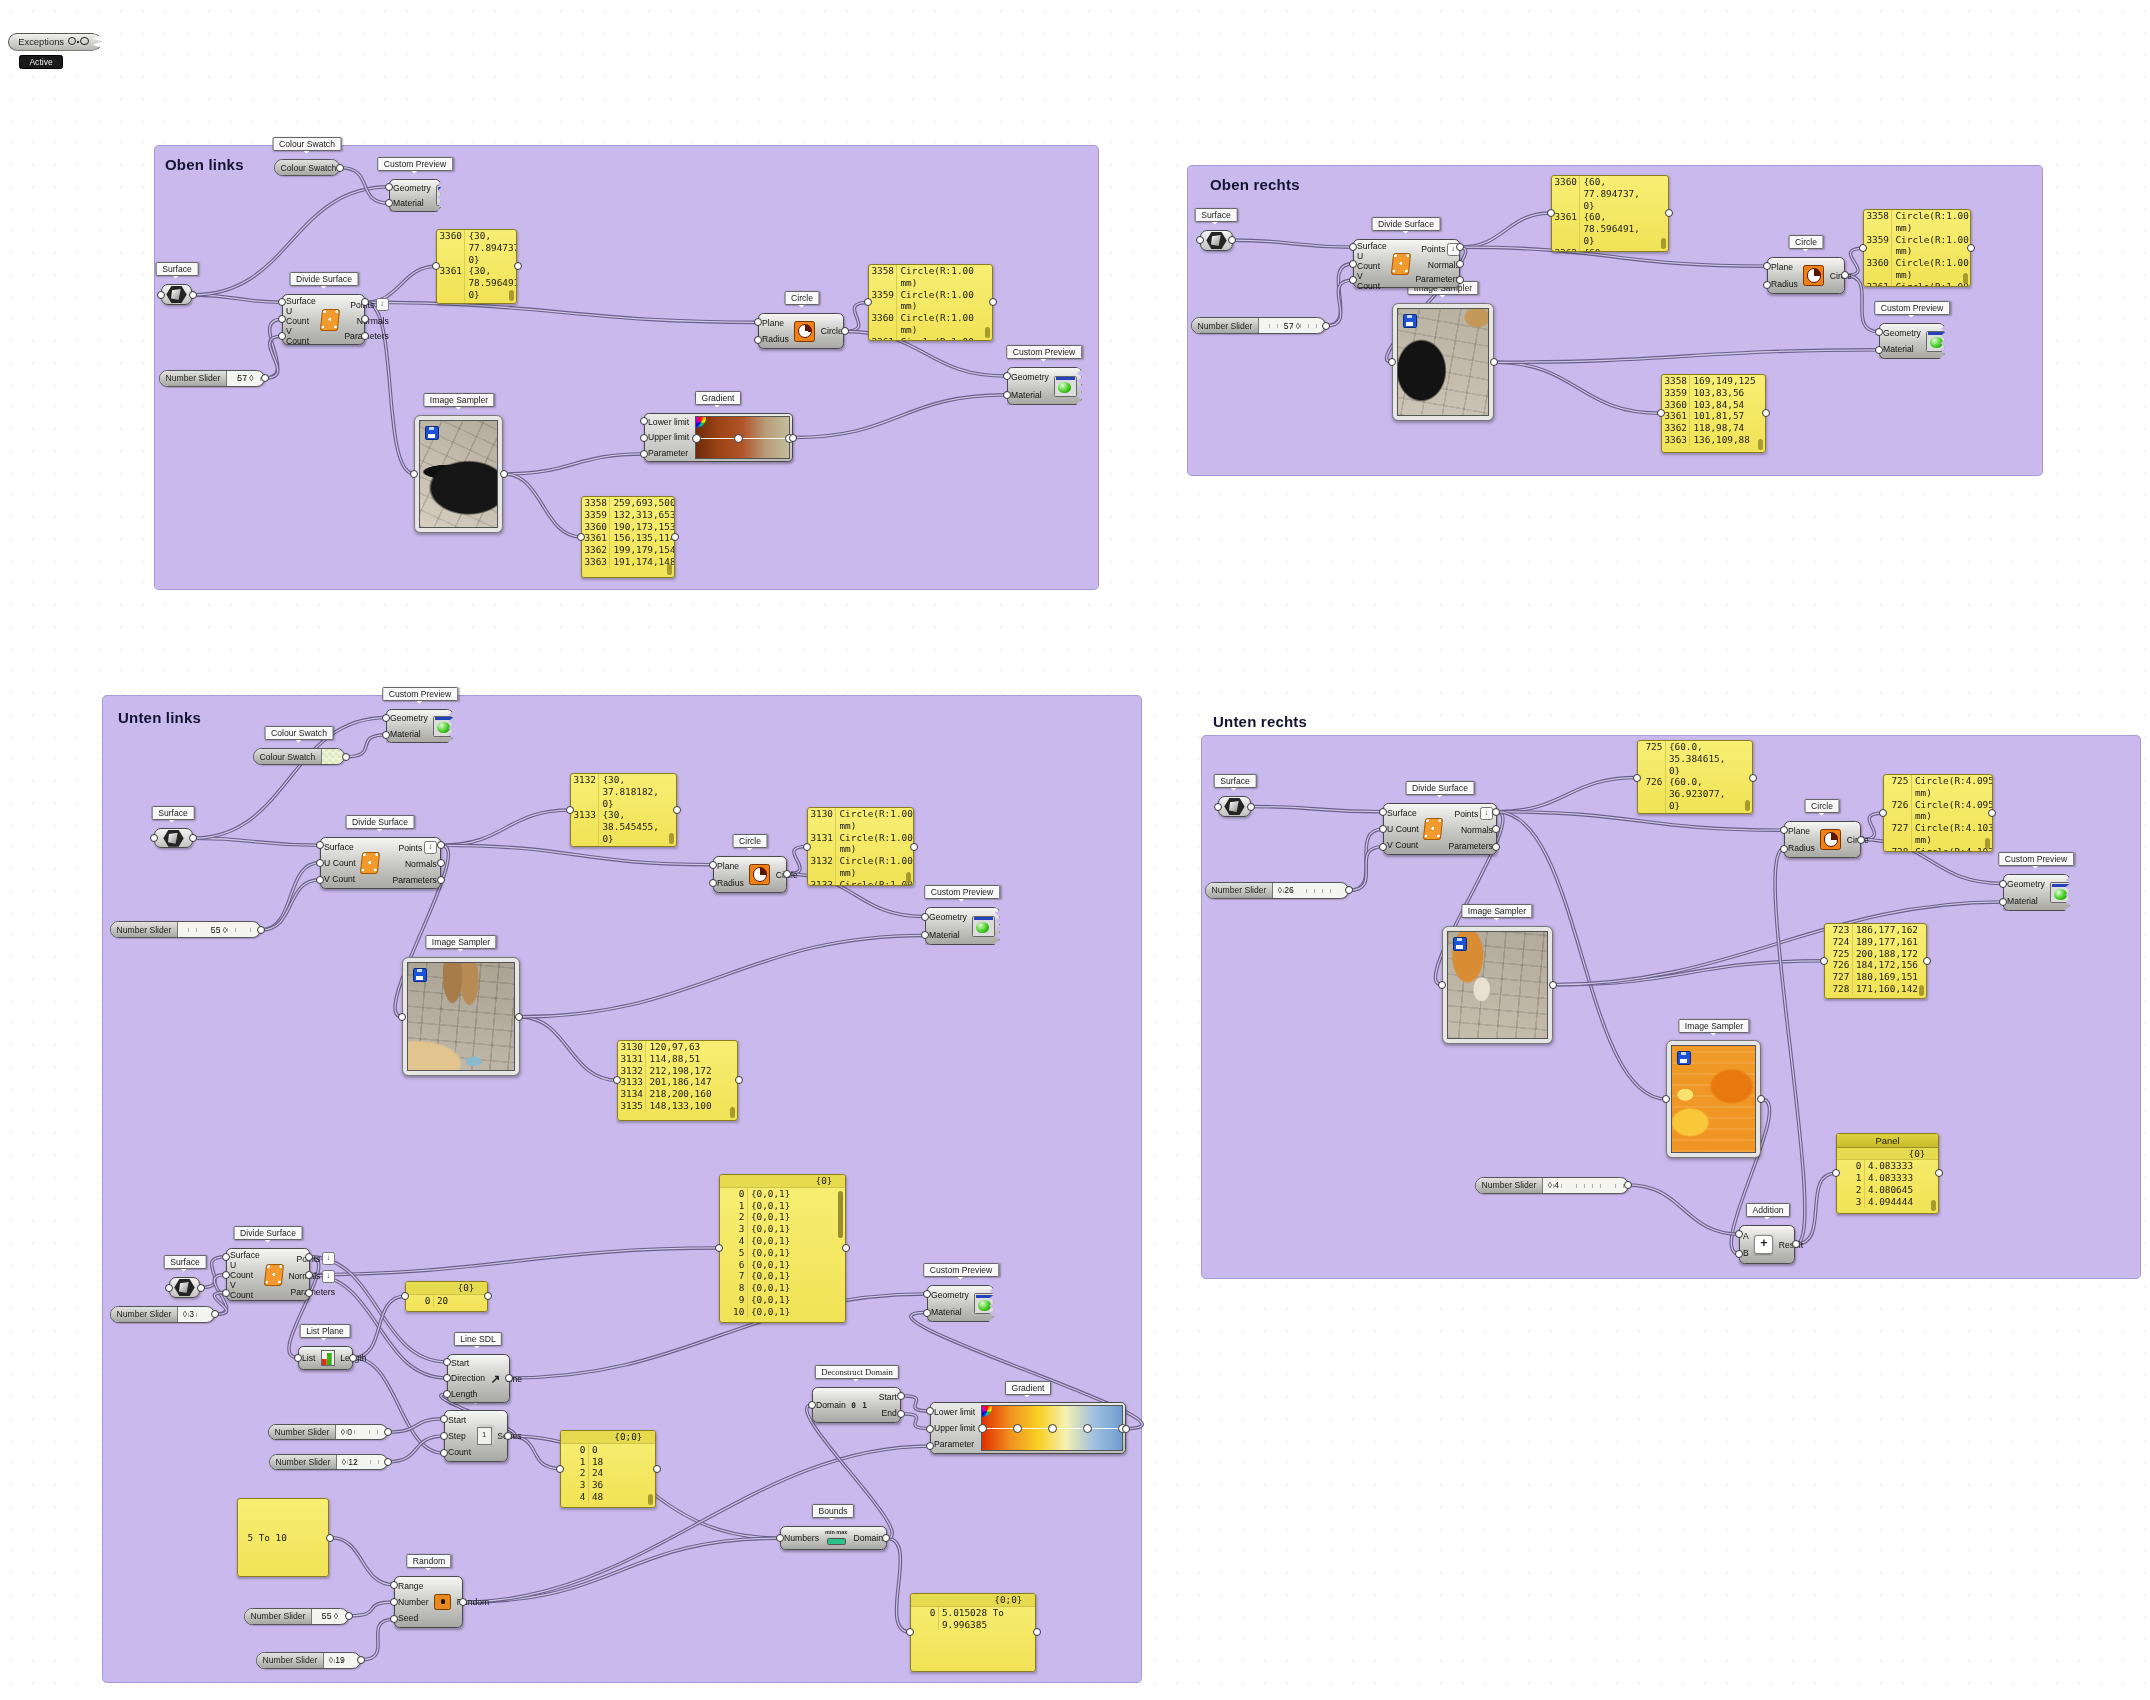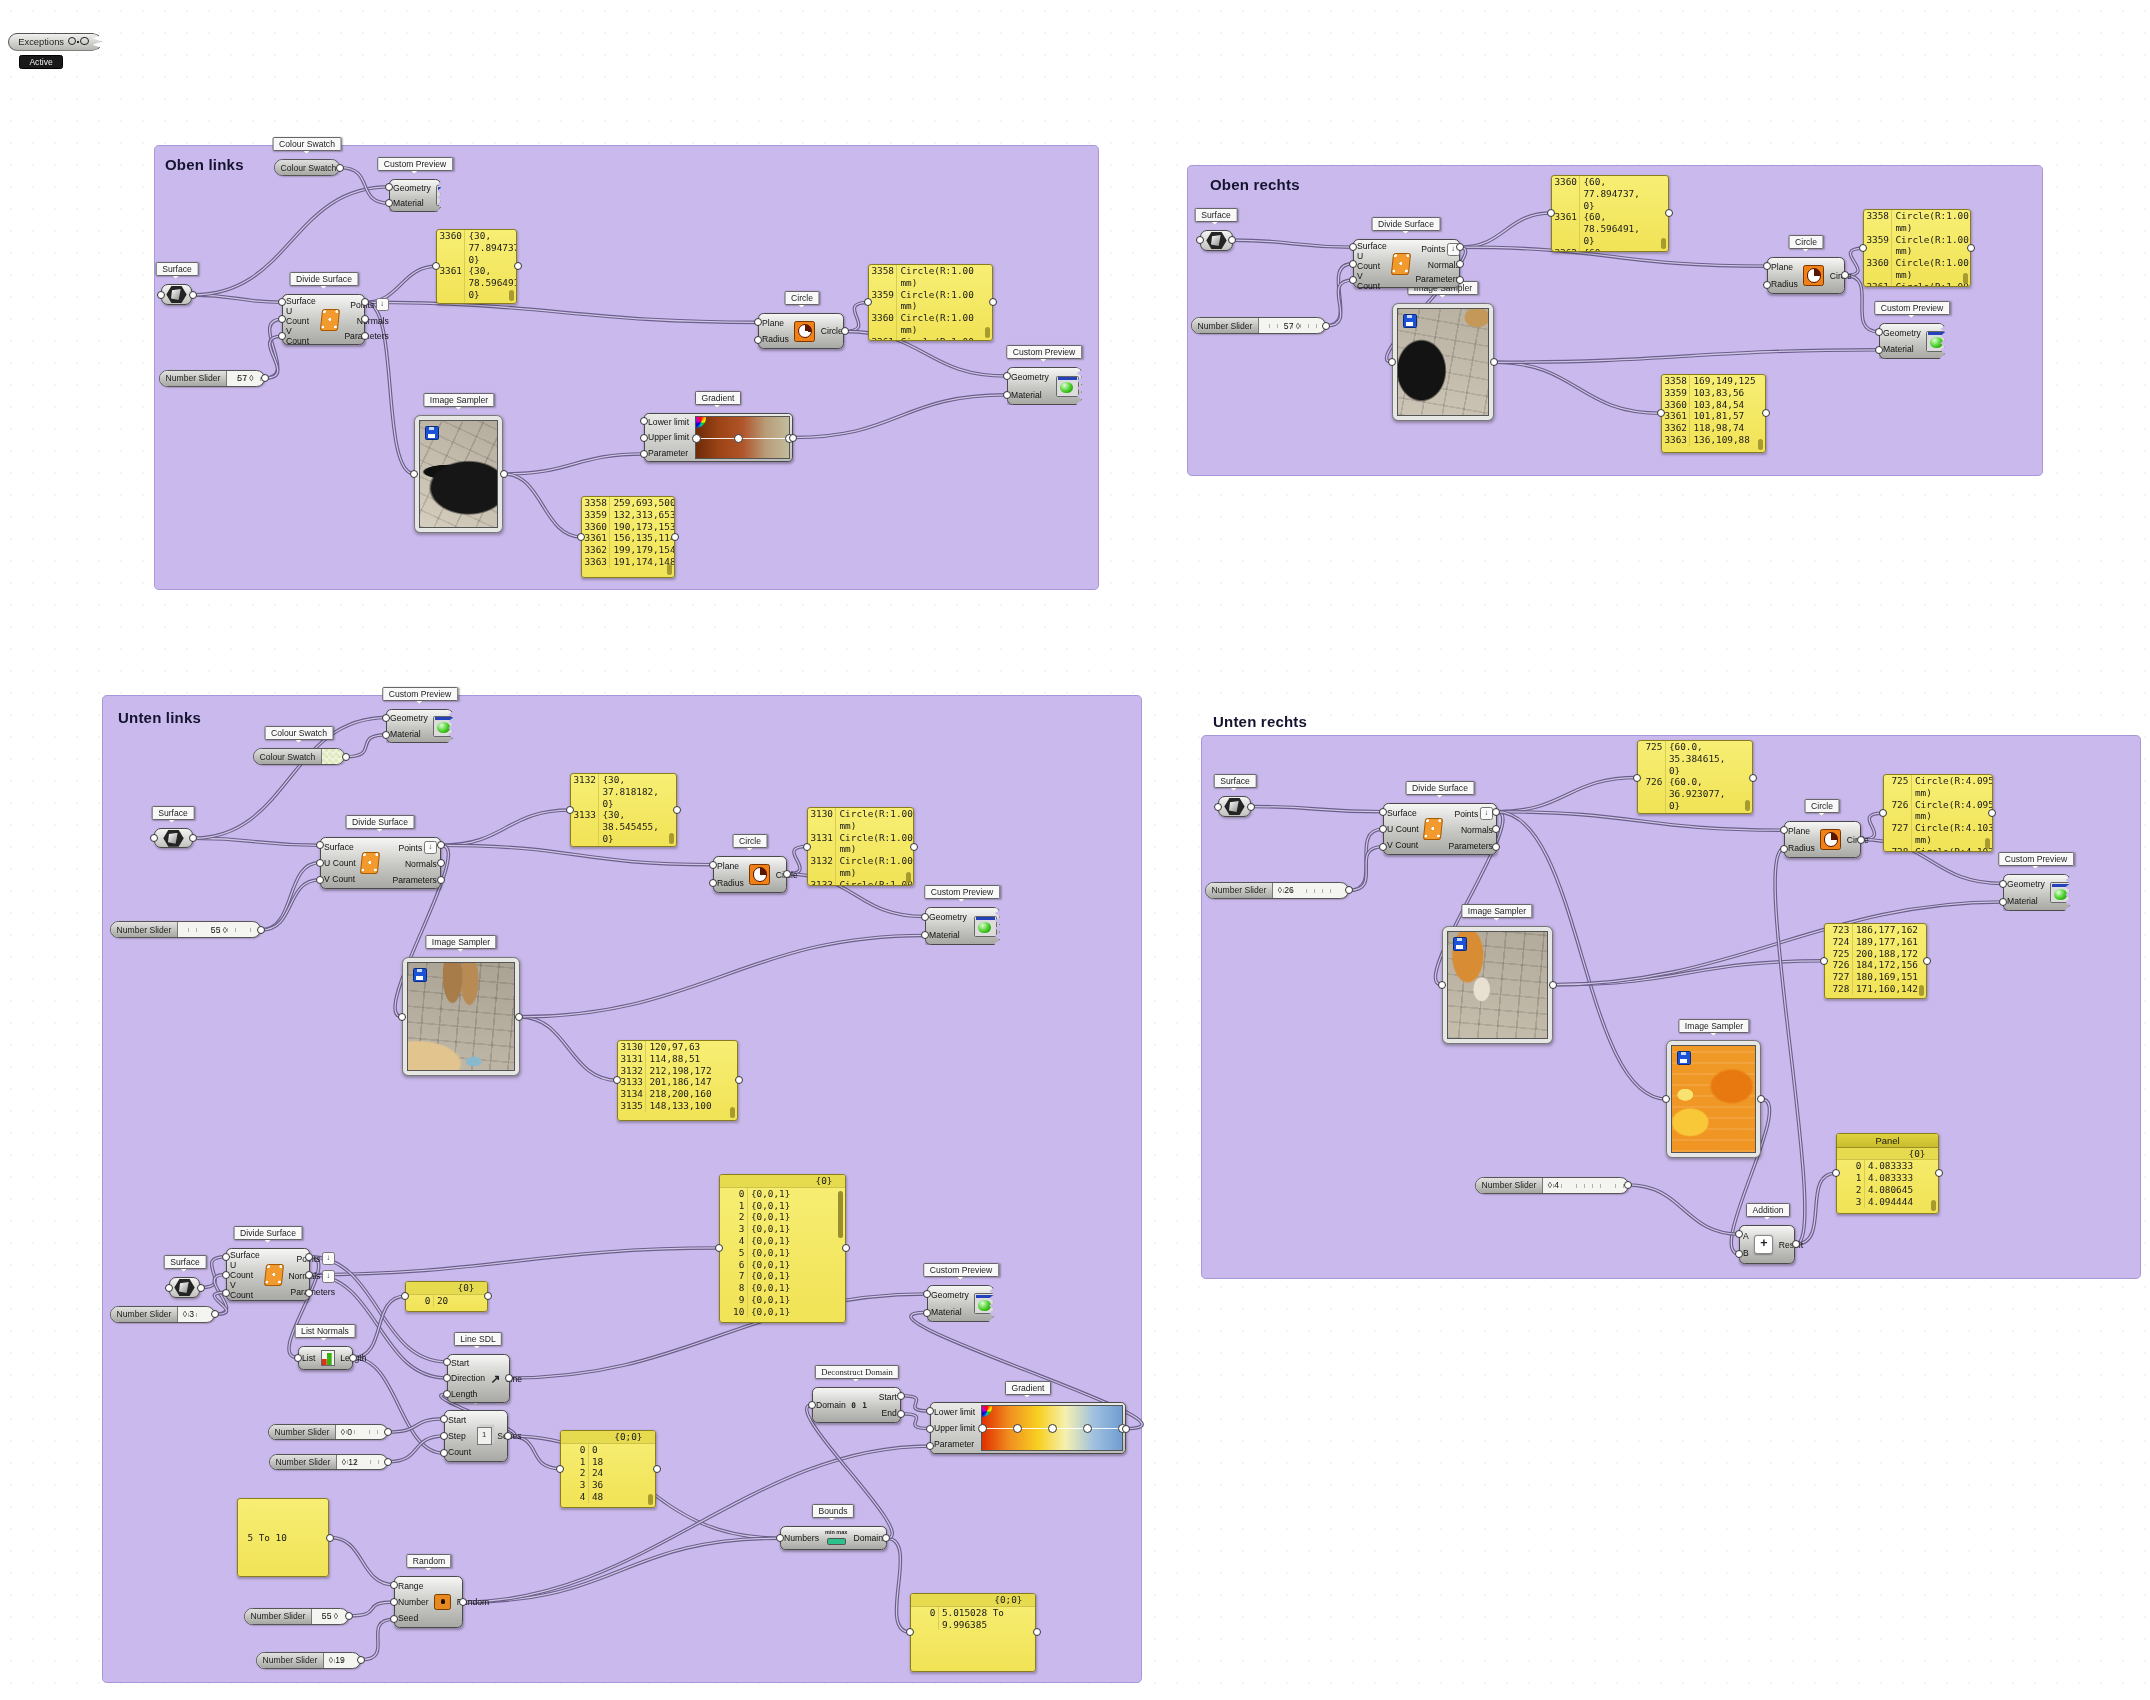--- a/index.html
+++ b/index.html
@@ -10,21 +10,21 @@
   .group{position:absolute;background:#cab9ec;border:0.8px solid #a796d8;border-radius:4.7px;z-index:1;}
   .gtitle{position:absolute;font-weight:bold;font-size:15px;color:#141430;z-index:2;letter-spacing:0.2px;}
   .tag{position:absolute;transform:translateX(-50%);background:#f8f8f8;border:0.8px solid #666;
     border-radius:1.6px;padding:0.8px 5.5px;font-size:8.6px;color:#222;white-space:nowrap;
     box-shadow:0.8px 0.8px 1.6px rgba(0,0,0,0.25);z-index:3;}
   .tag::after{content:"";position:absolute;left:50%;bottom:-7px;margin-left:-3.9px;
     border:3.9px solid transparent;border-top-color:#f8f8f8;filter:drop-shadow(0 0.8px 0 #666);}
   .node{position:absolute;z-index:4;box-sizing:border-box;}
   .comp{display:flex;align-items:stretch;background:linear-gradient(180deg,#f6f6f4,#c7c7c4 55%,#a8a8a5);
     border:1.2px solid #4a4a4a;border-radius:5.5px;box-shadow:0.8px 1.6px 2.4px rgba(0,0,0,0.3);}
-  .comp.jag{clip-path:polygon(0 0,93% 0,100% 8%,93% 16%,100% 26%,93% 36%,100% 46%,93% 56%,100% 66%,93% 76%,100% 86%,93% 96%,93% 100%,0 100%);justify-content:space-between;}
+  .comp.jag{clip-path:polygon(0 0,93% 0,100% 8%,93% 16%,100% 26%,93% 36%,100% 46%,93% 56%,100% 66%,93% 76%,100% 86%,93% 96%,93% 100%,0 100%);}
   .ins,.outs{display:flex;flex-direction:column;justify-content:space-around;padding:0.8px 3.1px;font-size:8.6px;color:#111;}
   .ins{align-items:flex-start;}
   .outs{align-items:flex-end;margin-left:auto;}
   .orow{display:flex;align-items:center;gap:1.6px;}
   .fbtn{width:11px;height:11px;background:#fafafa;border:0.8px solid #777;border-radius:2.4px;
     font-size:7.8px;line-height:9.4px;text-align:center;color:#333;}
   .cicon{display:flex;align-items:center;justify-content:center;padding:0 2.4px;}
   .param{display:flex;align-items:center;justify-content:center;background:linear-gradient(#f4f4f2,#c2c2bf);
     border:1.2px solid #4a4a4a;border-radius:7px;box-shadow:0.8px 1.6px 2.4px rgba(0,0,0,0.3);}
   .slider{display:flex;border:1.2px solid #555;border-radius:8.6px;background:#f4f4f0;overflow:hidden;
@@ -913,21 +913,21 @@
         <span class="pt">{0,0,1}</span>
       </div>
       <div class="prow">
         <span class="pi">10</span>
         <span class="pt">{0,0,1}</span>
       </div>
       <span class="nub tall"></span>
     </div>
     <span class="port" style="left: 719px; top: 1248px; position: absolute;"></span>
     <span class="port" style="left: 846px; top: 1248px; position: absolute;"></span>
-    <div class="tag" style="left: 325px; top: 1324px; position: absolute;">List Normals</div>
+    <div class="tag" style="left: 325px; top: 1324px; position: absolute;">List Plane</div>
     <div class="node comp" style="left: 298px; top: 1346px; width: 55px; height: 23.5px; position: absolute;">
       <div class="ins">
         <span>List</span>
       </div>
       <div class="cicon">
         <span class="ic ic-listlen"></span>
       </div>
       <div class="outs">
         <div class="orow">
           <span>Length</span>

